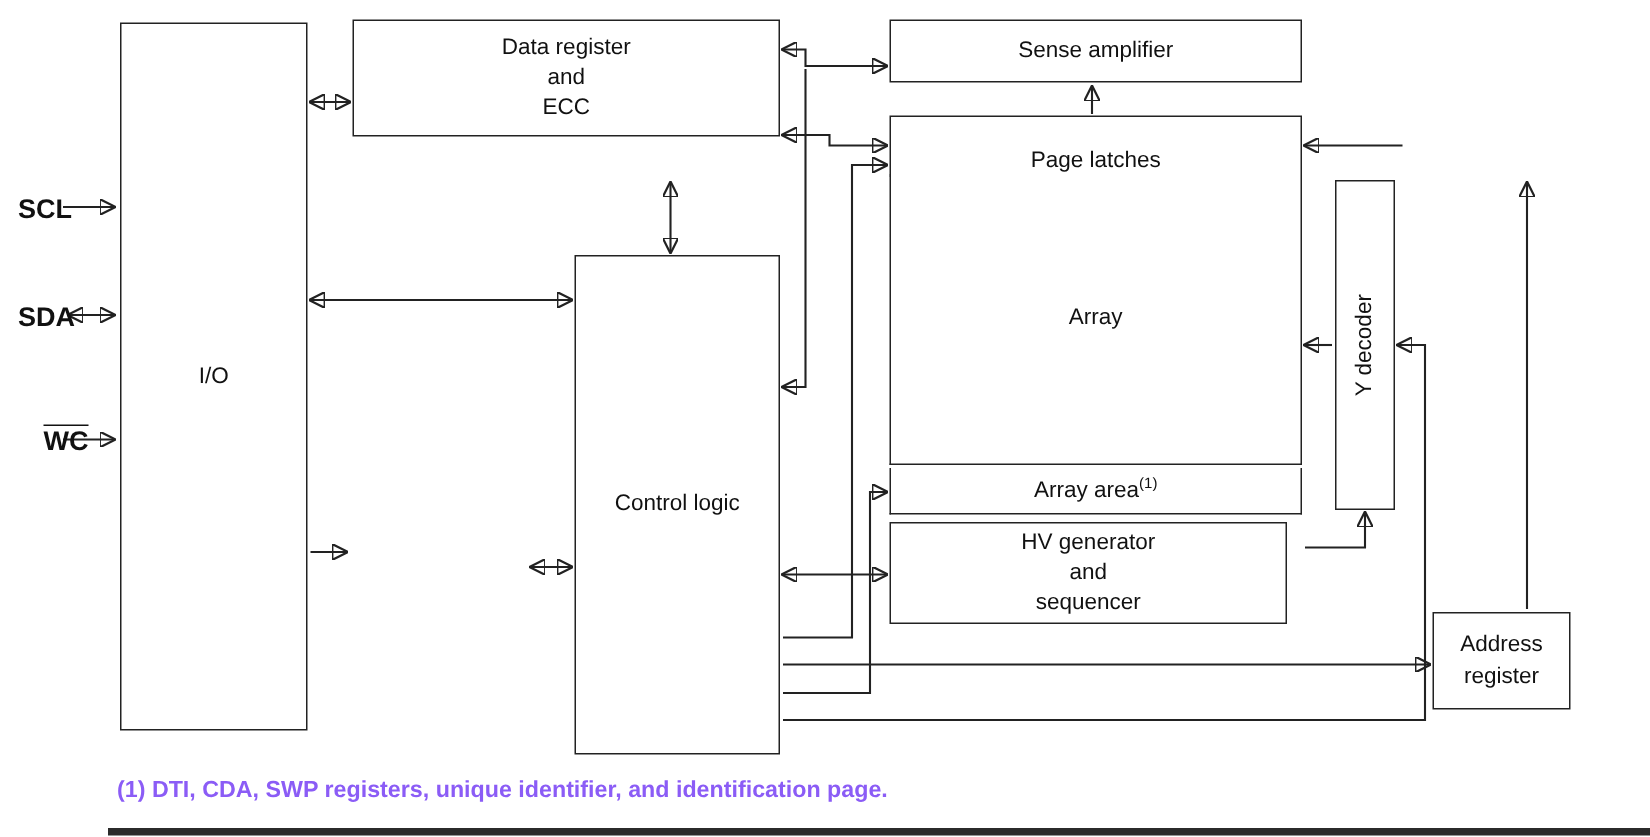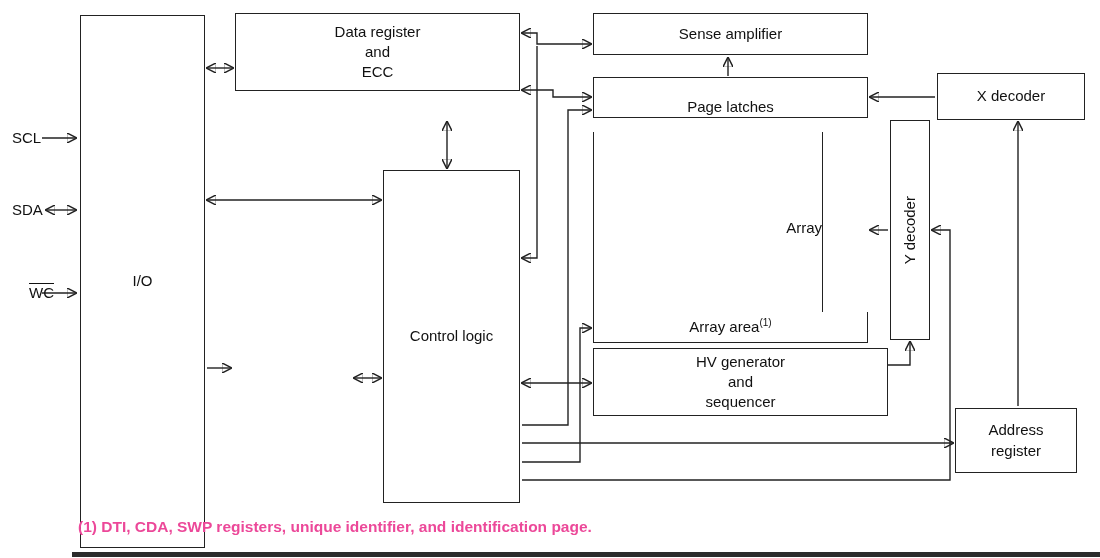--- a/index.html
+++ b/index.html
@@ -24,39 +24,40 @@
     line-height:1.35;
     white-space:pre-line;
   }
   .blk.no-top{border-top:none;}
   .vlabel{
     transform:rotate(-90deg);
     white-space:nowrap;
   }
   .pin{
     position:absolute;
-    font-size:15px;
+    font-size:18px;
+    font-weight:bold;
   }
   .overline{text-decoration:overline;margin-left:15px;}
   .wires{
     position:absolute;
     left:0;top:0;width:1100px;height:558px;
     pointer-events:none;
   }
   .wires path{
     fill:none;
     stroke:#222;
     stroke-width:1.4;
   }
   .footnote{
     position:absolute;
     left:78px;top:518px;
     font-size:15.5px;
     font-weight:bold;
-    color:#ec4899;
+    color:#8b5cf6;
   }
   .bottom-rule{
     position:absolute;
     left:72px;top:552px;
     width:1028px;height:5px;
     background:#2b2b2b;
   }
   sup{font-size:10px;}
 </style>
 </head>
@@ -93,21 +94,21 @@
     <path d="M1018 406 V122" marker-end="url(#ah)"></path>
     <path d="M870 365 H910 V342" marker-end="url(#ah)"></path>
     <path d="M888 230 H870" marker-end="url(#ah)"></path>
     <path d="M935 97 H870" marker-end="url(#ah)"></path>
   </svg>
 
   <div class="pin" style="left:12px;top:129px;">SCL</div>
   <div class="pin" style="left:12px;top:201px;">SDA</div>
   <div class="pin overline" style="left:14px;top:284px;">WC</div>
 
-  <div class="blk" style="left:80px;top:15px;width:125px;height:533px;">
+  <div class="blk" style="left:80px;top:15px;width:125px;height:472px;">
     <span>I/O</span>
   </div>
 
   <div class="blk" style="left:235px;top:13px;width:285px;height:78px;">
     <span>Data register
 and
 ECC</span>
   </div>
 
 
@@ -116,43 +117,40 @@
   </div>
 
   <div class="blk" style="left:593px;top:13px;width:275px;height:42px;">
     <span>Sense amplifier</span>
   </div>
 
   <div class="blk" style="left:593px;top:77px;width:275px;height:41px;align-items:flex-end;">
     <span>Page latches</span>
   </div>
 
-  <div class="blk no-top" style="left:593px;top:132px;width:230px;height:194px;justify-content:flex-end;">
+  <div class="blk no-top" style="left:593px;top:116px;width:275px;height:194px;">
     <span>Array</span>
   </div>
 
   <div class="blk no-top" style="left:593px;top:312px;width:275px;height:31px;">
     <span><span>Array area</span><sup>(1)</sup></span>
   </div>
 
-  <div class="blk" style="left:593px;top:348px;width:295px;height:68px;">
+  <div class="blk" style="left:593px;top:348px;width:265px;height:68px;">
     <span>HV generator
 and
 sequencer</span>
   </div>
 
-  <div class="blk" style="left:937px;top:73px;width:148px;height:47px;">
-    <span>X decoder</span>
-  </div>
 
   <div class="blk" style="left:890px;top:120px;width:40px;height:220px;">
     <span class="vlabel">Y decoder</span>
   </div>
 
-  <div class="blk" style="left:955px;top:408px;width:122px;height:65px;">
+  <div class="blk" style="left:955px;top:408px;width:92px;height:65px;">
     <span>Address
 register</span>
   </div>
 
   <div class="footnote">(1) DTI, CDA, SWP registers, unique identifier, and identification page.</div>
 
   <div class="bottom-rule"></div>
 
 </div>
 

